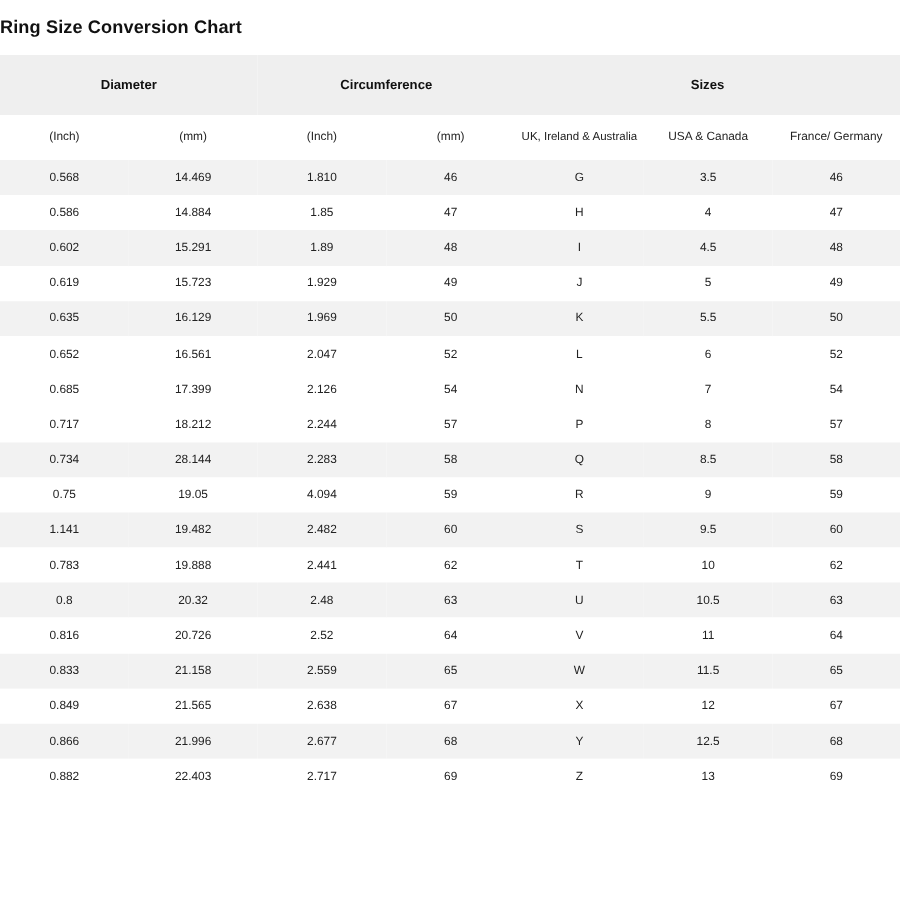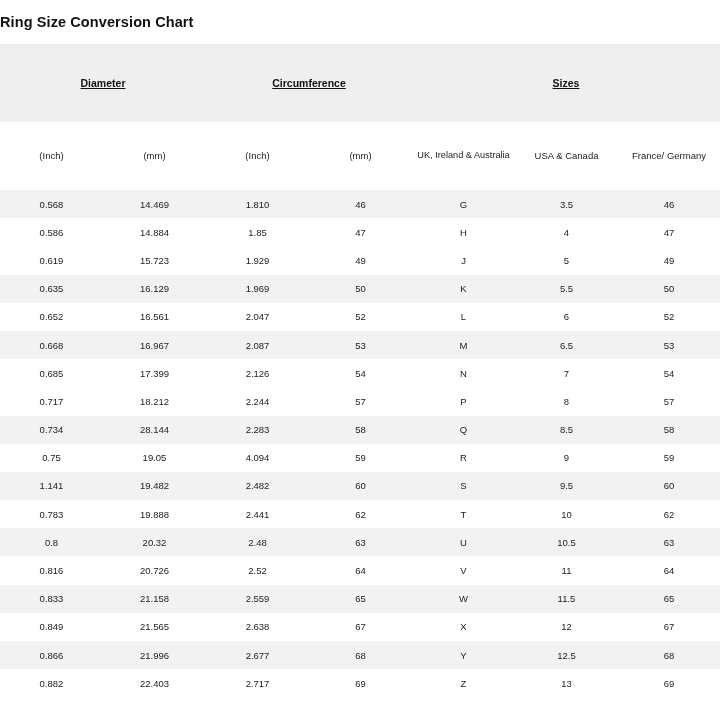--- a/index.html
+++ b/index.html
@@ -40,30 +40,29 @@
     vertical-align: middle;
     font-weight: normal;
   }
   
   tr.group-row td {
     background: #efefef;
     font-size: 10.5px;
     font-weight: bold;
     color: #111111;
     height: 48px;
-    padding: 15px;
-    text-decoration: underline;
+    padding: 0;
   }
   
   tr.sub-row td {
     background: #ffffff;
     font-size: 9.5px;
     color: #222222;
     height: 36px;
-    padding: 16px 4px;
+    padding: 0 4px;
     line-height: 1.25;
   }
   tr.sub-row td.wrap {
     font-size: 9.2px;
   }
   
   tr.data-row td {
     font-size: 9.5px;
     color: #222222;
     height: 28.2px;
@@ -128,20 +127,29 @@
       </tr>
       <tr class="data-row even">
         <td>0.586</td>
         <td>14.884</td>
         <td>1.85</td>
         <td>47</td>
         <td>H</td>
         <td>4</td>
         <td>47</td>
       </tr>
+      <tr class="data-row odd">
+        <td>0.602</td>
+        <td>15.291</td>
+        <td>1.89</td>
+        <td>48</td>
+        <td>I</td>
+        <td>4.5</td>
+        <td>48</td>
+      </tr>
       <tr class="data-row even">
         <td>0.619</td>
         <td>15.723</td>
         <td>1.929</td>
         <td>49</td>
         <td>J</td>
         <td>5</td>
         <td>49</td>
       </tr>
       <tr class="data-row odd">
@@ -155,29 +163,20 @@
       </tr>
       <tr class="data-row even">
         <td>0.652</td>
         <td>16.561</td>
         <td>2.047</td>
         <td>52</td>
         <td>L</td>
         <td>6</td>
         <td>52</td>
       </tr>
-      <tr class="data-row odd">
-        <td>0.668</td>
-        <td>16.967</td>
-        <td>2.087</td>
-        <td>53</td>
-        <td>M</td>
-        <td>6.5</td>
-        <td>53</td>
-      </tr>
       <tr class="data-row even">
         <td>0.685</td>
         <td>17.399</td>
         <td>2.126</td>
         <td>54</td>
         <td>N</td>
         <td>7</td>
         <td>54</td>
       </tr>
       <tr class="data-row even">

